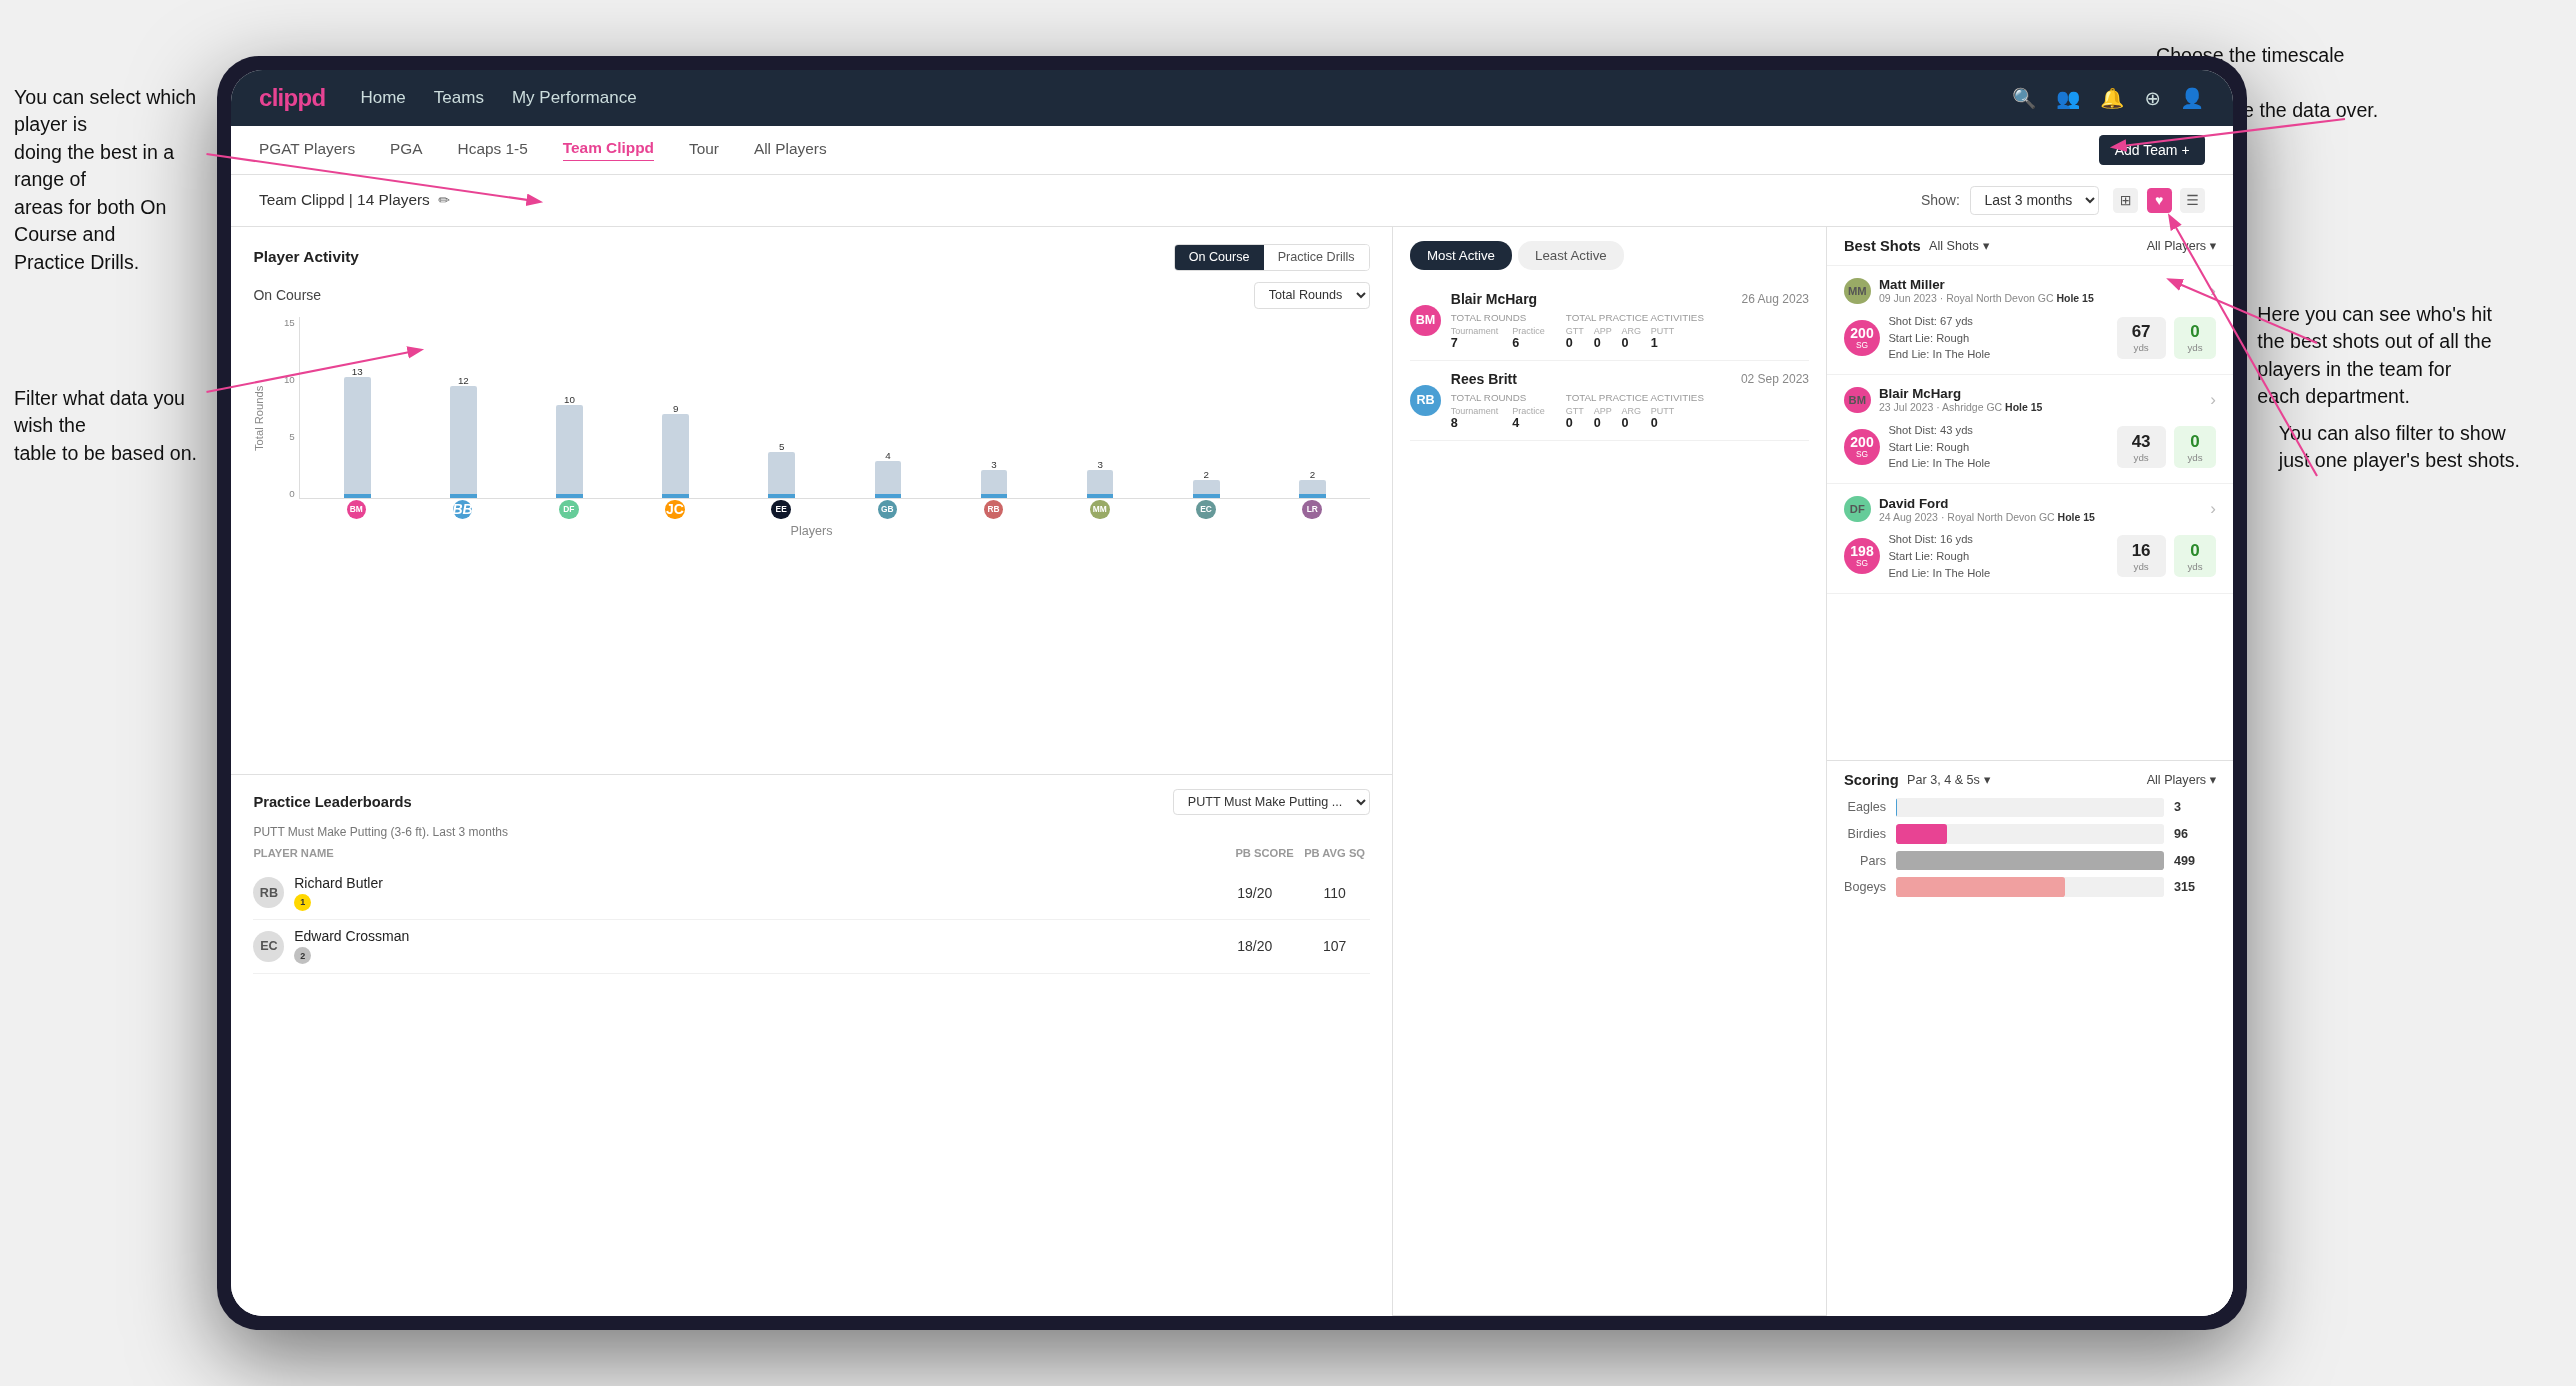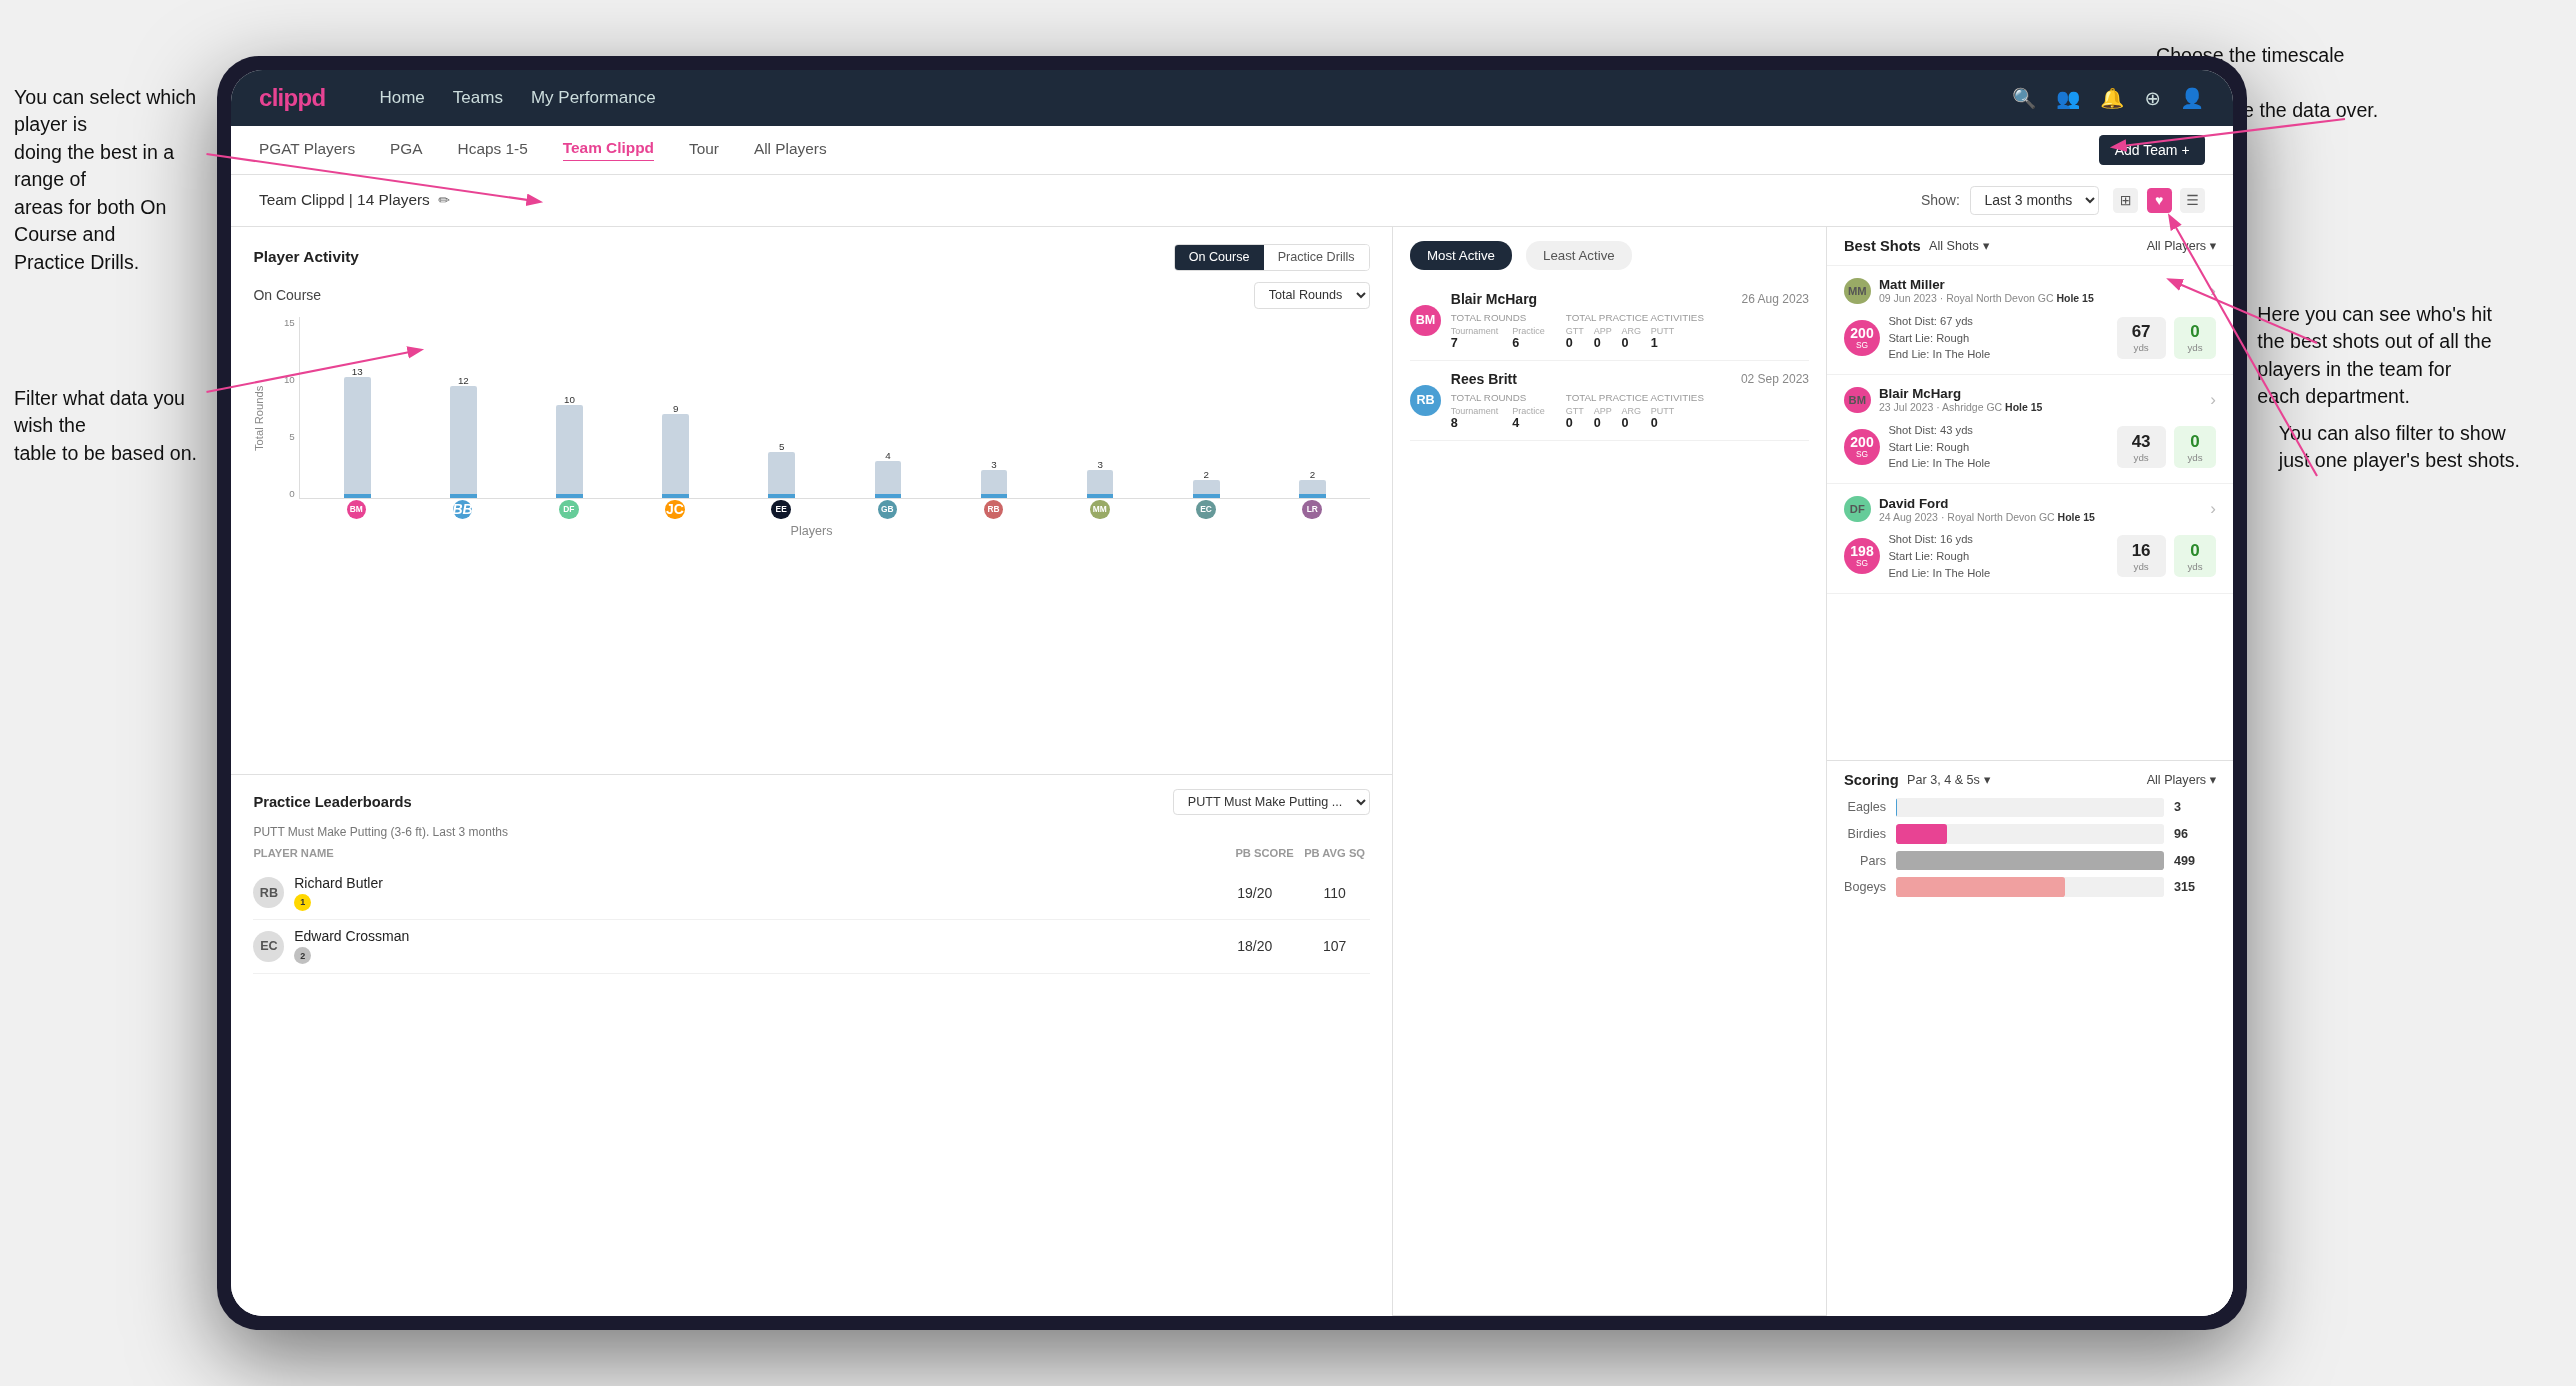--- a/index.html
+++ b/index.html
@@ -80,21 +80,21 @@
       background: #f5f5f5;
     }
 
     
     .top-nav {
       background: #1e2a3a;
       height: 56px;
       display: flex;
       align-items: center;
       padding: 12px 28px;
-      gap: 54px;
+      gap: 35px;
       flex-shrink: 0;
     }
     .logo {
       color: #e84393;
       font-size: 24px;
       font-weight: 700;
       letter-spacing: -0.7px;
     }
     .nav-items {
       display: flex;
@@ -390,21 +390,21 @@
       background: #f9f9f9;
     }
     .activity-panel {
       flex: 1;
       padding: 14px 17px;
       background: #fff;
       border-bottom: 0.7px solid #e0e0e0;
     }
     .activity-tabs {
       display: flex;
-      gap: 14px;
+      gap: 6px;
       margin-bottom: 11.2px;
     }
     .activity-tab {
       padding: 7px 17px;
       border-radius: 14px;
       font-size: 13.3px;
       cursor: pointer;
       background: #1e2a3a;
       color: #fff;
     }

